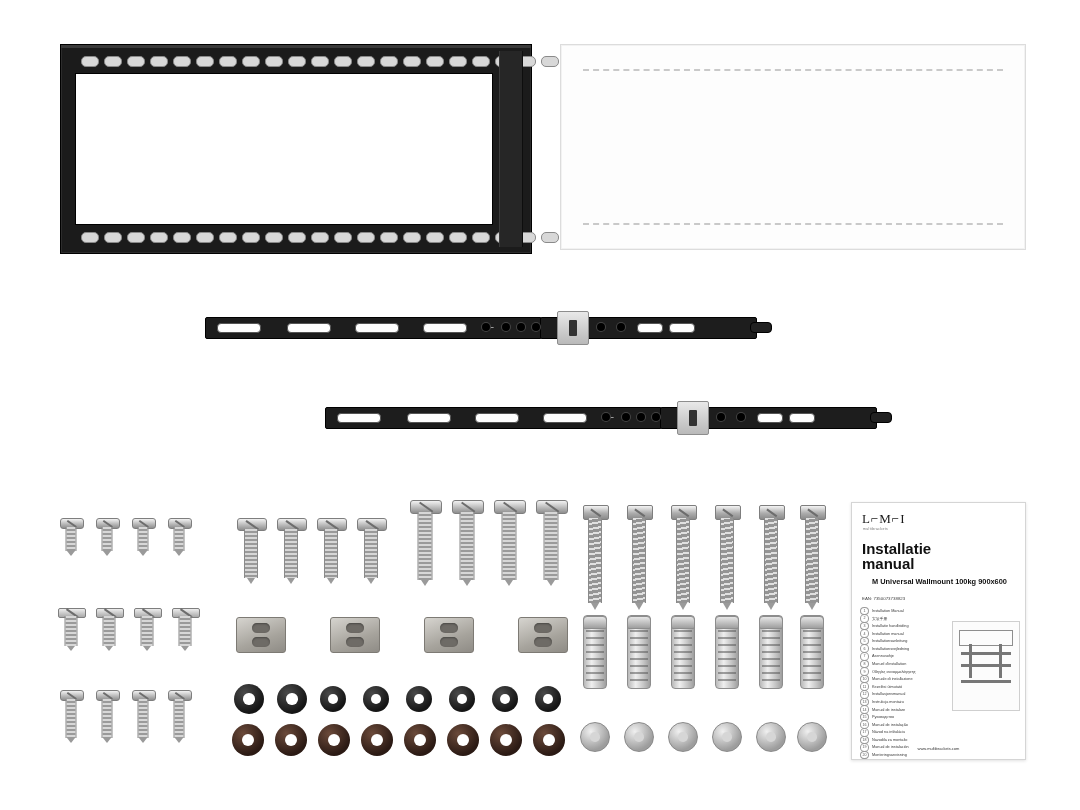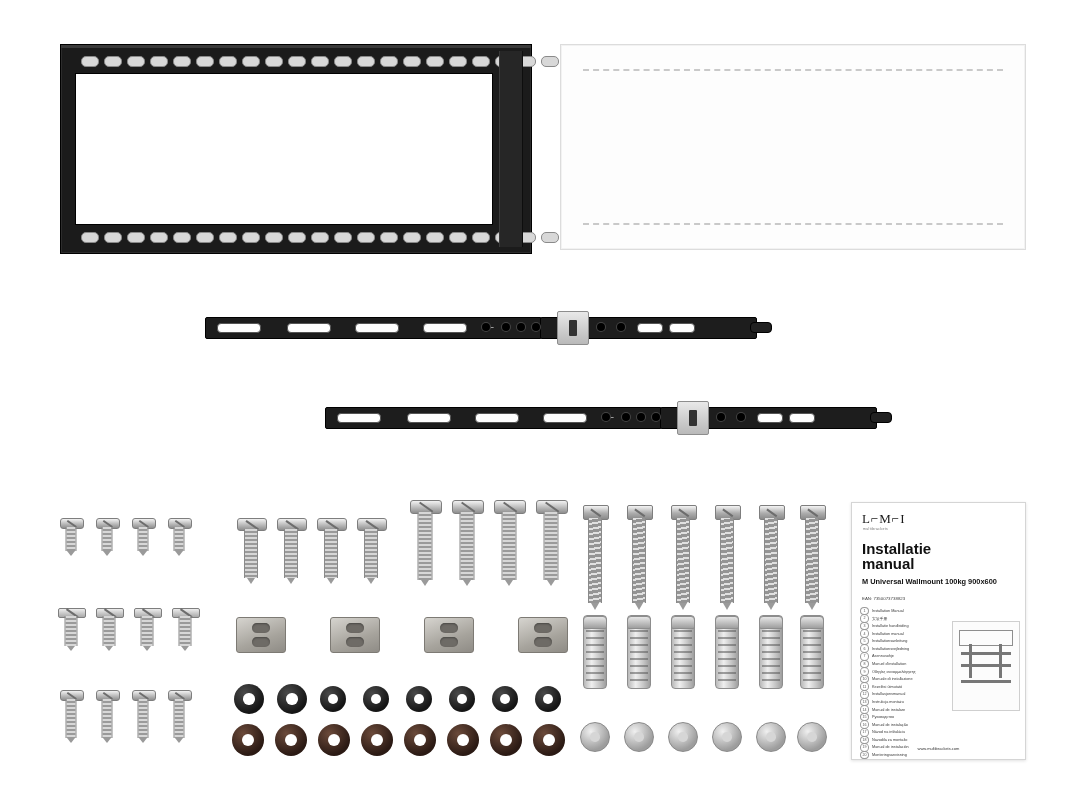--- a/index.html
+++ b/index.html
@@ -182,21 +182,21 @@
   }
   .manual .brandsub{
     position:absolute;left:11px;top:24px;color:#6c6c6c;font-size:3.4px;letter-spacing:.4px;
   }
   .manual .title{
     position:absolute;left:10px;top:38px;right:8px;
     font-size:15px;line-height:15px;font-weight:bold;color:#111;
   }
   .manual .subtitle{
     position:absolute;left:10px;top:74px;right:8px;
-    font-size:7.4px;font-weight:bold;color:#111;
+    font-size:7.4px;font-weight:bold;color:#111;text-align:center;
   }
   .manual .ean{
     position:absolute;left:10px;top:93px;font-size:4.4px;color:#444;
   }
   .manual .langs{
     position:absolute;left:8px;top:104px;width:96px;
   }
   .manual .langrow{
     display:flex;align-items:center;gap:3px;height:7.6px;
   }

